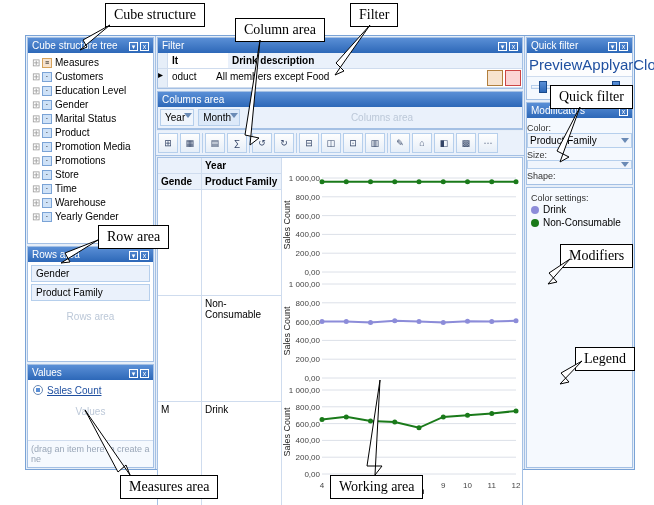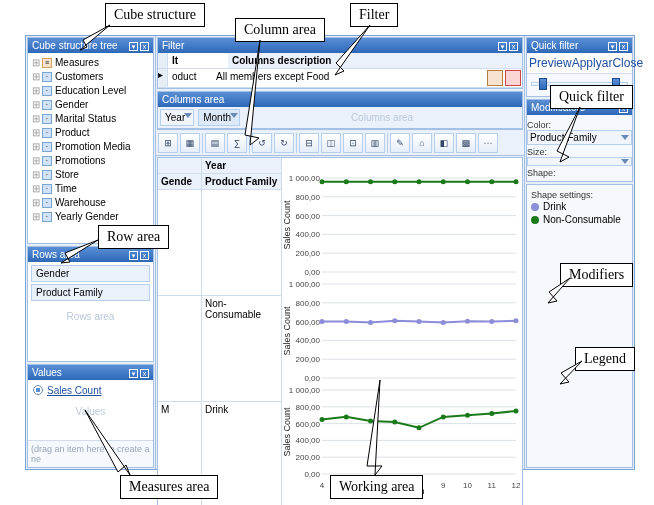--- a/index.html
+++ b/index.html
@@ -58,21 +58,21 @@
   .chart-svg { position: absolute; inset: 0; }
   .gridln { stroke: #dce0e8; stroke-width: 1; }
   .s-green { stroke: #1a7a1a; stroke-width: 2; fill: none; }
   .s-purple { stroke: #8c8cd9; stroke-width: 2; fill: none; }
   .s-green-dot { fill: #1a7a1a; }
   .s-purple-dot { fill: #8c8cd9; }
   .axis-lbl { font-size: 8px; fill: #444; }
   .axis-title { font-size: 9px; fill: #222; }
 
   .qf-links { display: flex; justify-content: space-around; padding: 3px 2px; background: #fdfdfe; border-bottom: 1px solid #cfdcee; }
-  .qf-links span { color: #2050a0; font-size: 12px; }
+  .qf-links span { color: #2050a0; font-size: 15px; }
   .qf-range { display: flex; justify-content: space-between; padding: 3px 4px; }
   .qf-range input { width: 38px; font-size: 10px; border: 1px solid #b6cfec; text-align: center; }
   .qf-slider { position: relative; height: 16px; margin: 2px 4px 4px; }
   .qf-track { position: absolute; left: 0; right: 0; top: 6px; height: 4px; background: linear-gradient(#fff,#dce9f9); border: 1px solid #b6cfec; }
   .qf-handle { position: absolute; top: 2px; width: 8px; height: 12px; background: linear-gradient(#5a8fd6,#2d68b8); border: 1px solid #1a4a8a; }
 
   .mod-body { padding: 3px 0; }
   .mod-lbl { font-size: 9px; color: #333; margin-top: 2px; }
   .mod-sel { width: 100%; border: 1px solid #b6cfec; background: #f0f5fc; padding: 1px 2px; font-size: 9px; display: flex; justify-content: space-between; }
   .mod-sel .dd { border-left: 4px solid transparent; border-right: 4px solid transparent; border-top: 5px solid #6a8ab5; align-self: center; }
@@ -147,21 +147,21 @@
   <div class="midcol">
     <div class="panel filter-sec">
       <div class="panel-hdr">
         <span>Filter</span>
         <span class="hdr-icons"><span>▾</span><span>x</span></span>
       </div>
       <div class="panel-body">
         <div class="filter-row">
           <div class="filter-lead"></div>
           <div class="filter-cell filter-item" style="width:60px">It</div>
-          <div class="filter-cell filter-desc-hdr">Columns description</div>
+          <div class="filter-cell filter-desc-hdr">Drink description</div>
         </div>
         <div class="filter-row">
           <div class="filter-lead">▸</div>
           <div class="filter-cell" style="width:44px;font-weight:normal">oduct</div>
           <div class="filter-cell filter-text">All members except Food</div>
           <div class="filter-icons">
             <span></span>
             <span class="red"></span>
           </div>
         </div>
@@ -350,21 +350,21 @@
         <div class="mod-sel">
             <span></span>
             <span class="dd"></span>
           </div>
         <div class="mod-lbl">Shape:</div>
       </div>
     </div>
 
     <div class="panel" style="flex:1">
       <div class="legend-body">
-        <div class="mod-lbl">Shape settings:</div>
+        <div class="mod-lbl">Color settings:</div>
         <div class="leg-item">
             <span class="leg-dot p"></span>
             <span>Drink</span>
           </div>
         <div class="leg-item">
             <span class="leg-dot g"></span>
             <span>Non-Consumable</span>
           </div>
       </div>
     </div>
@@ -394,21 +394,21 @@
   <svg style="left:5px;top:22px" width="40" height="60">
       <path d="M25,0 L5,55 L14,50 L2,44 Z"></path>
     </svg>
 </div>
 <div class="callout" style="left:98px;top:225px">
   <div class="box">Row area</div>
   <svg style="left:-40px;top:10px" width="45" height="35">
       <path d="M40,5 L3,28 L12,27 L7,18 Z"></path>
     </svg>
 </div>
-<div class="callout" style="left:560px;top:263px">
+<div class="callout" style="left:560px;top:244px">
   <div class="box">Modifiers</div>
   <svg style="left:-15px;top:15px" width="30" height="30">
       <path d="M25,0 L3,25 L12,23 L4,14 Z"></path>
     </svg>
 </div>
 <div class="callout" style="left:575px;top:347px">
   <div class="box">Legend</div>
   <svg style="left:-18px;top:14px" width="30" height="28">
       <path d="M25,0 L3,23 L12,21 L4,12 Z"></path>
     </svg>

